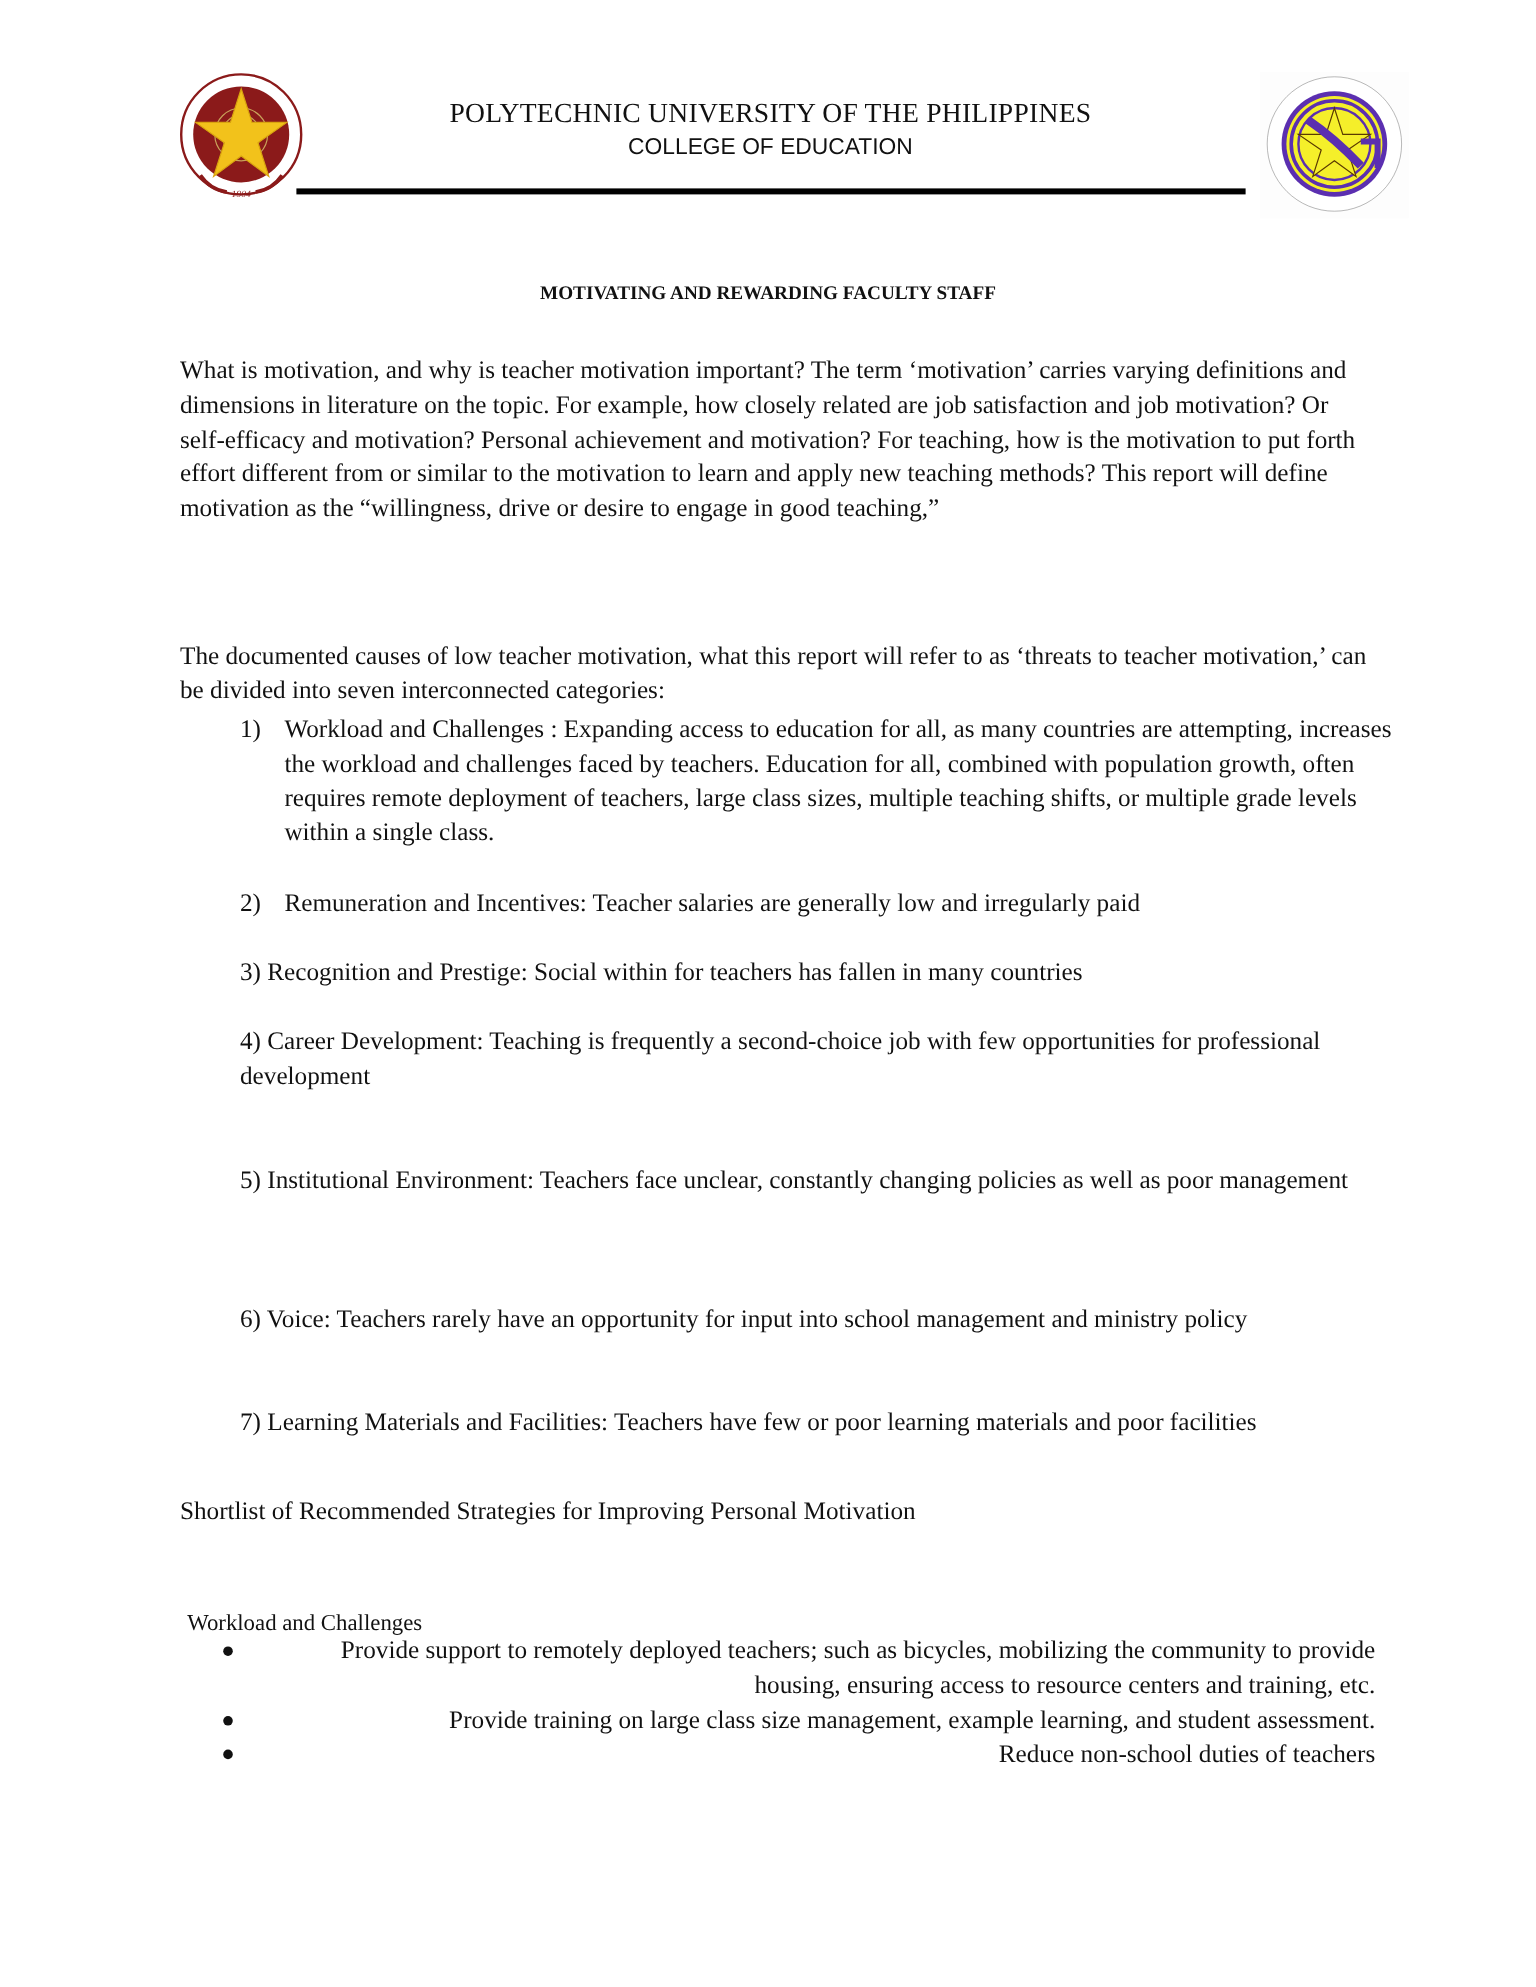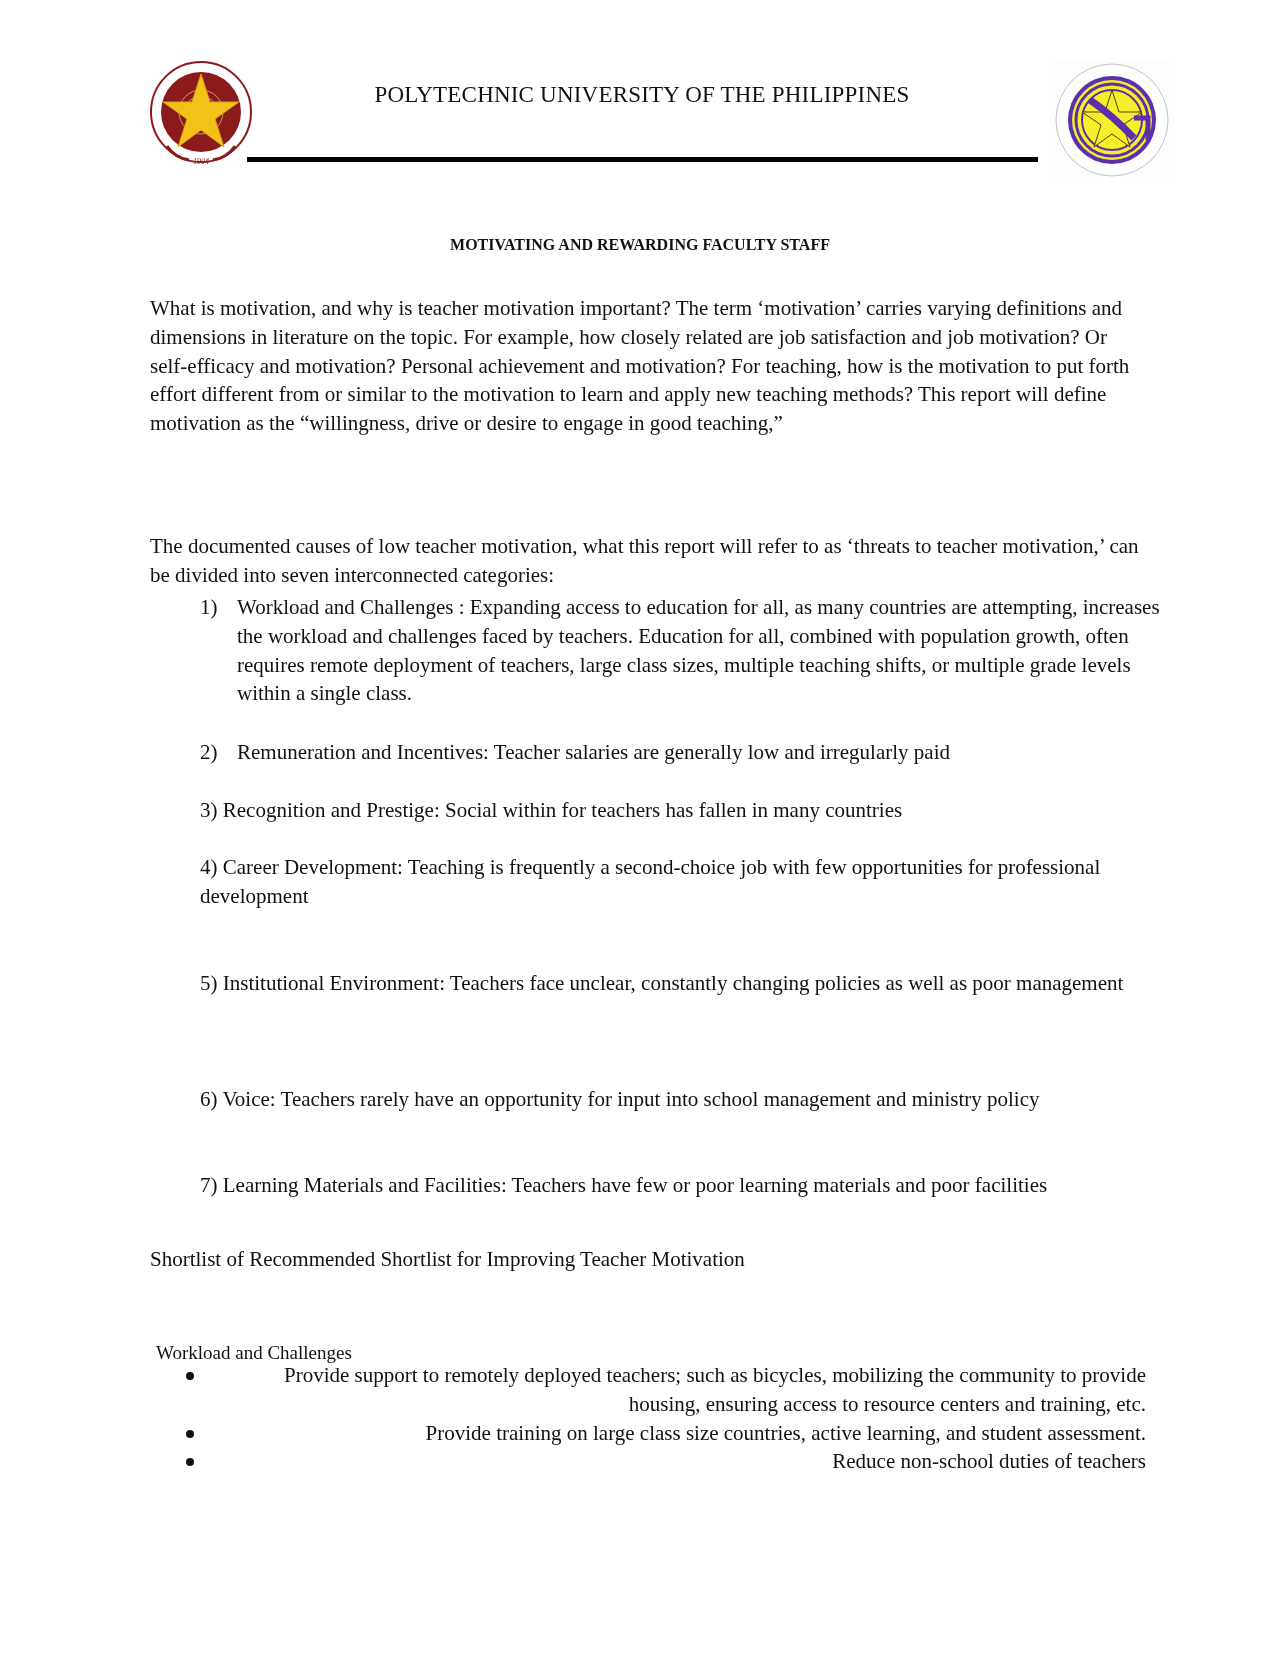--- a/index.html
+++ b/index.html
@@ -57,20 +57,21 @@
       <circle cx="56" cy="52" r="16" fill="none" stroke="#c9a25a" stroke-width="1"></circle>
       <circle cx="56" cy="52" r="10" fill="none" stroke="#c9a25a" stroke-width="1"></circle>
       <polygon points="56,14 65,42 94,42 70,59 79,87 56,70 33,87 42,59 18,42 47,42" fill="#f2c21b" stroke="#d9a40f" stroke-width="1"></polygon>
       <path d="M22,86 Q30,98 44,100" stroke="#8b1a1a" stroke-width="3" fill="none"></path>
       <path d="M90,86 Q82,98 68,100" stroke="#8b1a1a" stroke-width="3" fill="none"></path>
       <text x="56" y="104" font-size="8" text-anchor="middle" fill="#8b1a1a" font-family="Liberation Serif, serif">1904</text>
     </svg>
   </div>
 
   <div class="hdr-title">POLYTECHNIC UNIVERSITY OF THE PHILIPPINES</div>
+  <div class="hdr-sub">COLLEGE OF EDUCATION</div>
   <div class="hdr-rule"></div>
 
   <div class="logo logo-right">
     <svg width="124" height="122" viewBox="0 0 124 122">
       <circle cx="62" cy="60" r="56" fill="#ffffff" stroke="#888" stroke-width="0.5"></circle>
       <circle cx="62" cy="60" r="44" fill="#5b2fb0"></circle>
       <circle cx="62" cy="60" r="40" fill="#f5ef2a"></circle>
       <circle cx="62" cy="60" r="36" fill="none" stroke="#5b2fb0" stroke-width="3"></circle>
       <circle cx="62" cy="60" r="30" fill="none" stroke="#5b2fb0" stroke-width="2"></circle>
       <polygon points="62,30 69,52 92,52 73,65 80,87 62,74 44,87 51,65 32,52 55,52" fill="#f5ef2a" stroke="#5a3a00" stroke-width="1"></polygon>
@@ -99,21 +100,21 @@
   <p class="item item-flat i5">
     <span>5)</span> <span>Institutional Environment: Teachers face unclear, constantly changing policies as well as poor management</span>
   </p>
   <p class="item item-flat i6">
     <span>6)</span> <span>Voice: Teachers rarely have an opportunity for input into school management and ministry policy</span>
   </p>
   <p class="item item-flat i7">
     <span>7)</span> <span>Learning Materials and Facilities: Teachers have few or poor learning materials and poor facilities</span>
   </p>
 
-  <div class="shortlist">Shortlist of Recommended Shortlist for Improving Teacher Motivation</div>
+  <div class="shortlist">Shortlist of Recommended Strategies for Improving Personal Motivation</div>
   <div class="subhead">Workload and Challenges </div>
 
   <ul class="bullets">
     <li><span class="dot"></span><span>Provide support to remotely deployed teachers; such as bicycles, mobilizing the community to provide housing, ensuring access to resource centers and training, etc.</span></li>
-    <li><span class="dot"></span><span>Provide training on large class size countries, active learning, and student assessment.</span></li>
+    <li><span class="dot"></span><span>Provide training on large class size management, example learning, and student assessment.</span></li>
     <li><span class="dot"></span><span>Reduce non-school duties of teachers</span></li>
   </ul>
 </div>
 
 </body></html>

